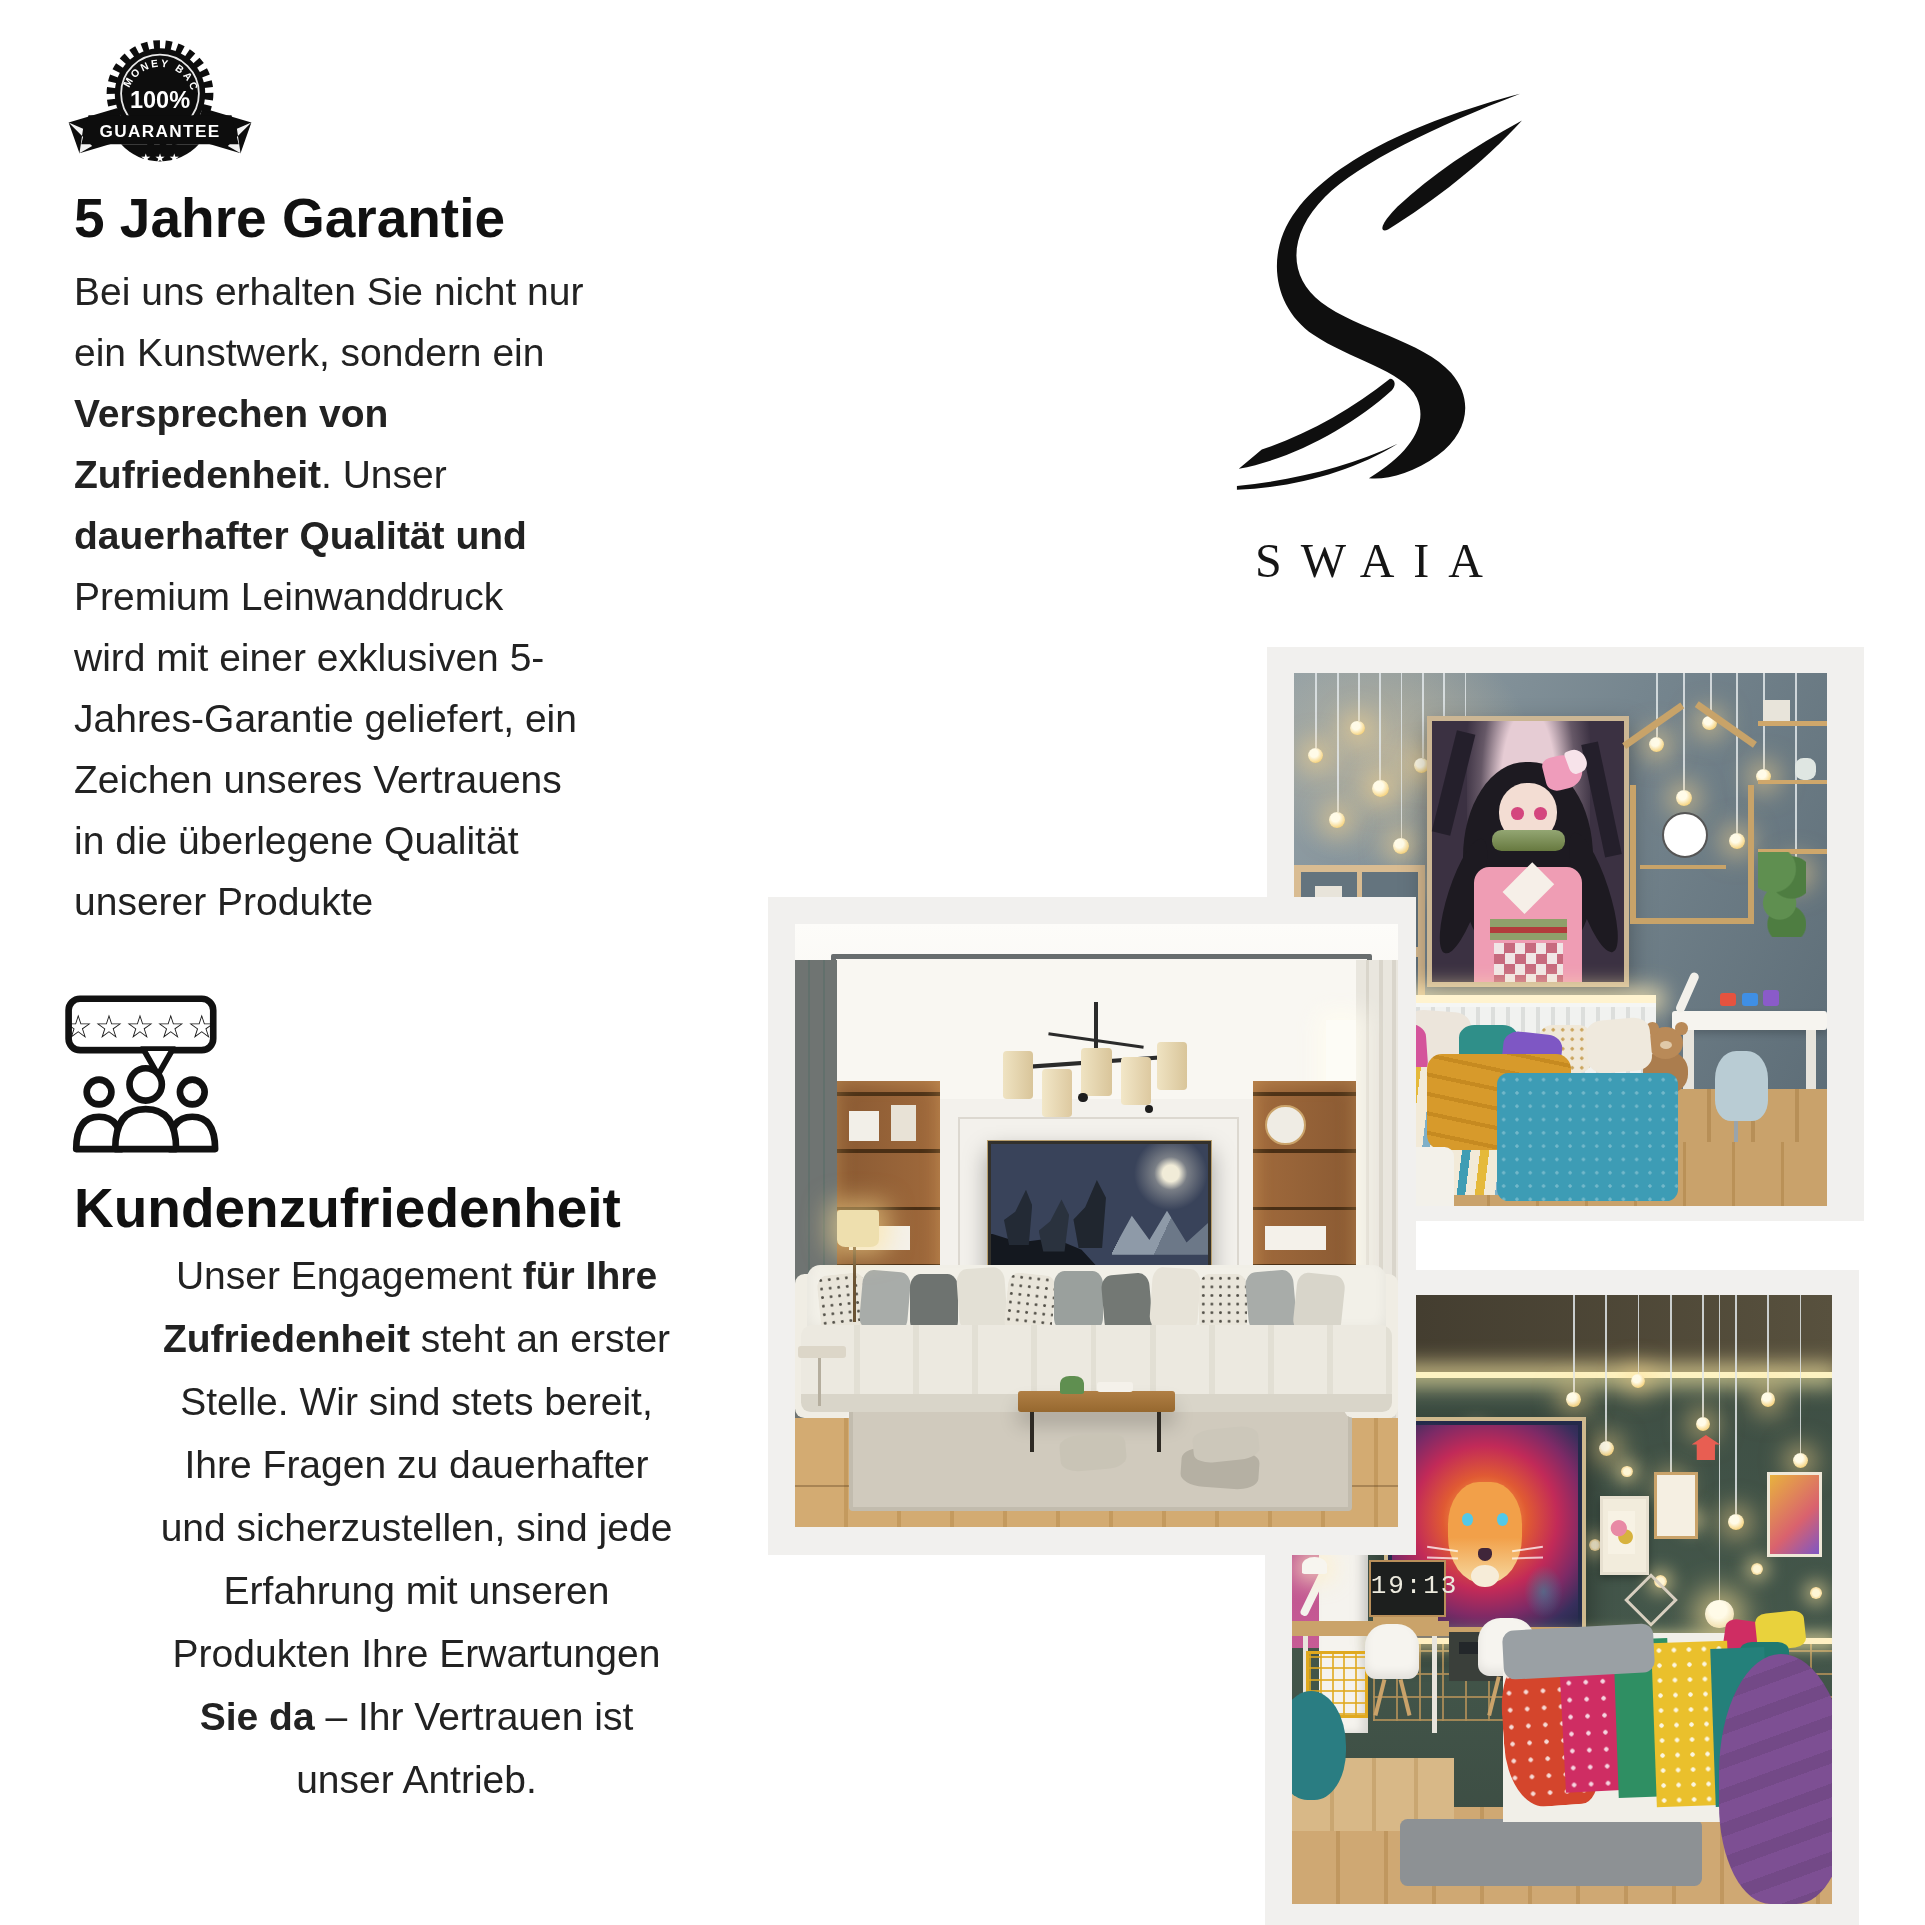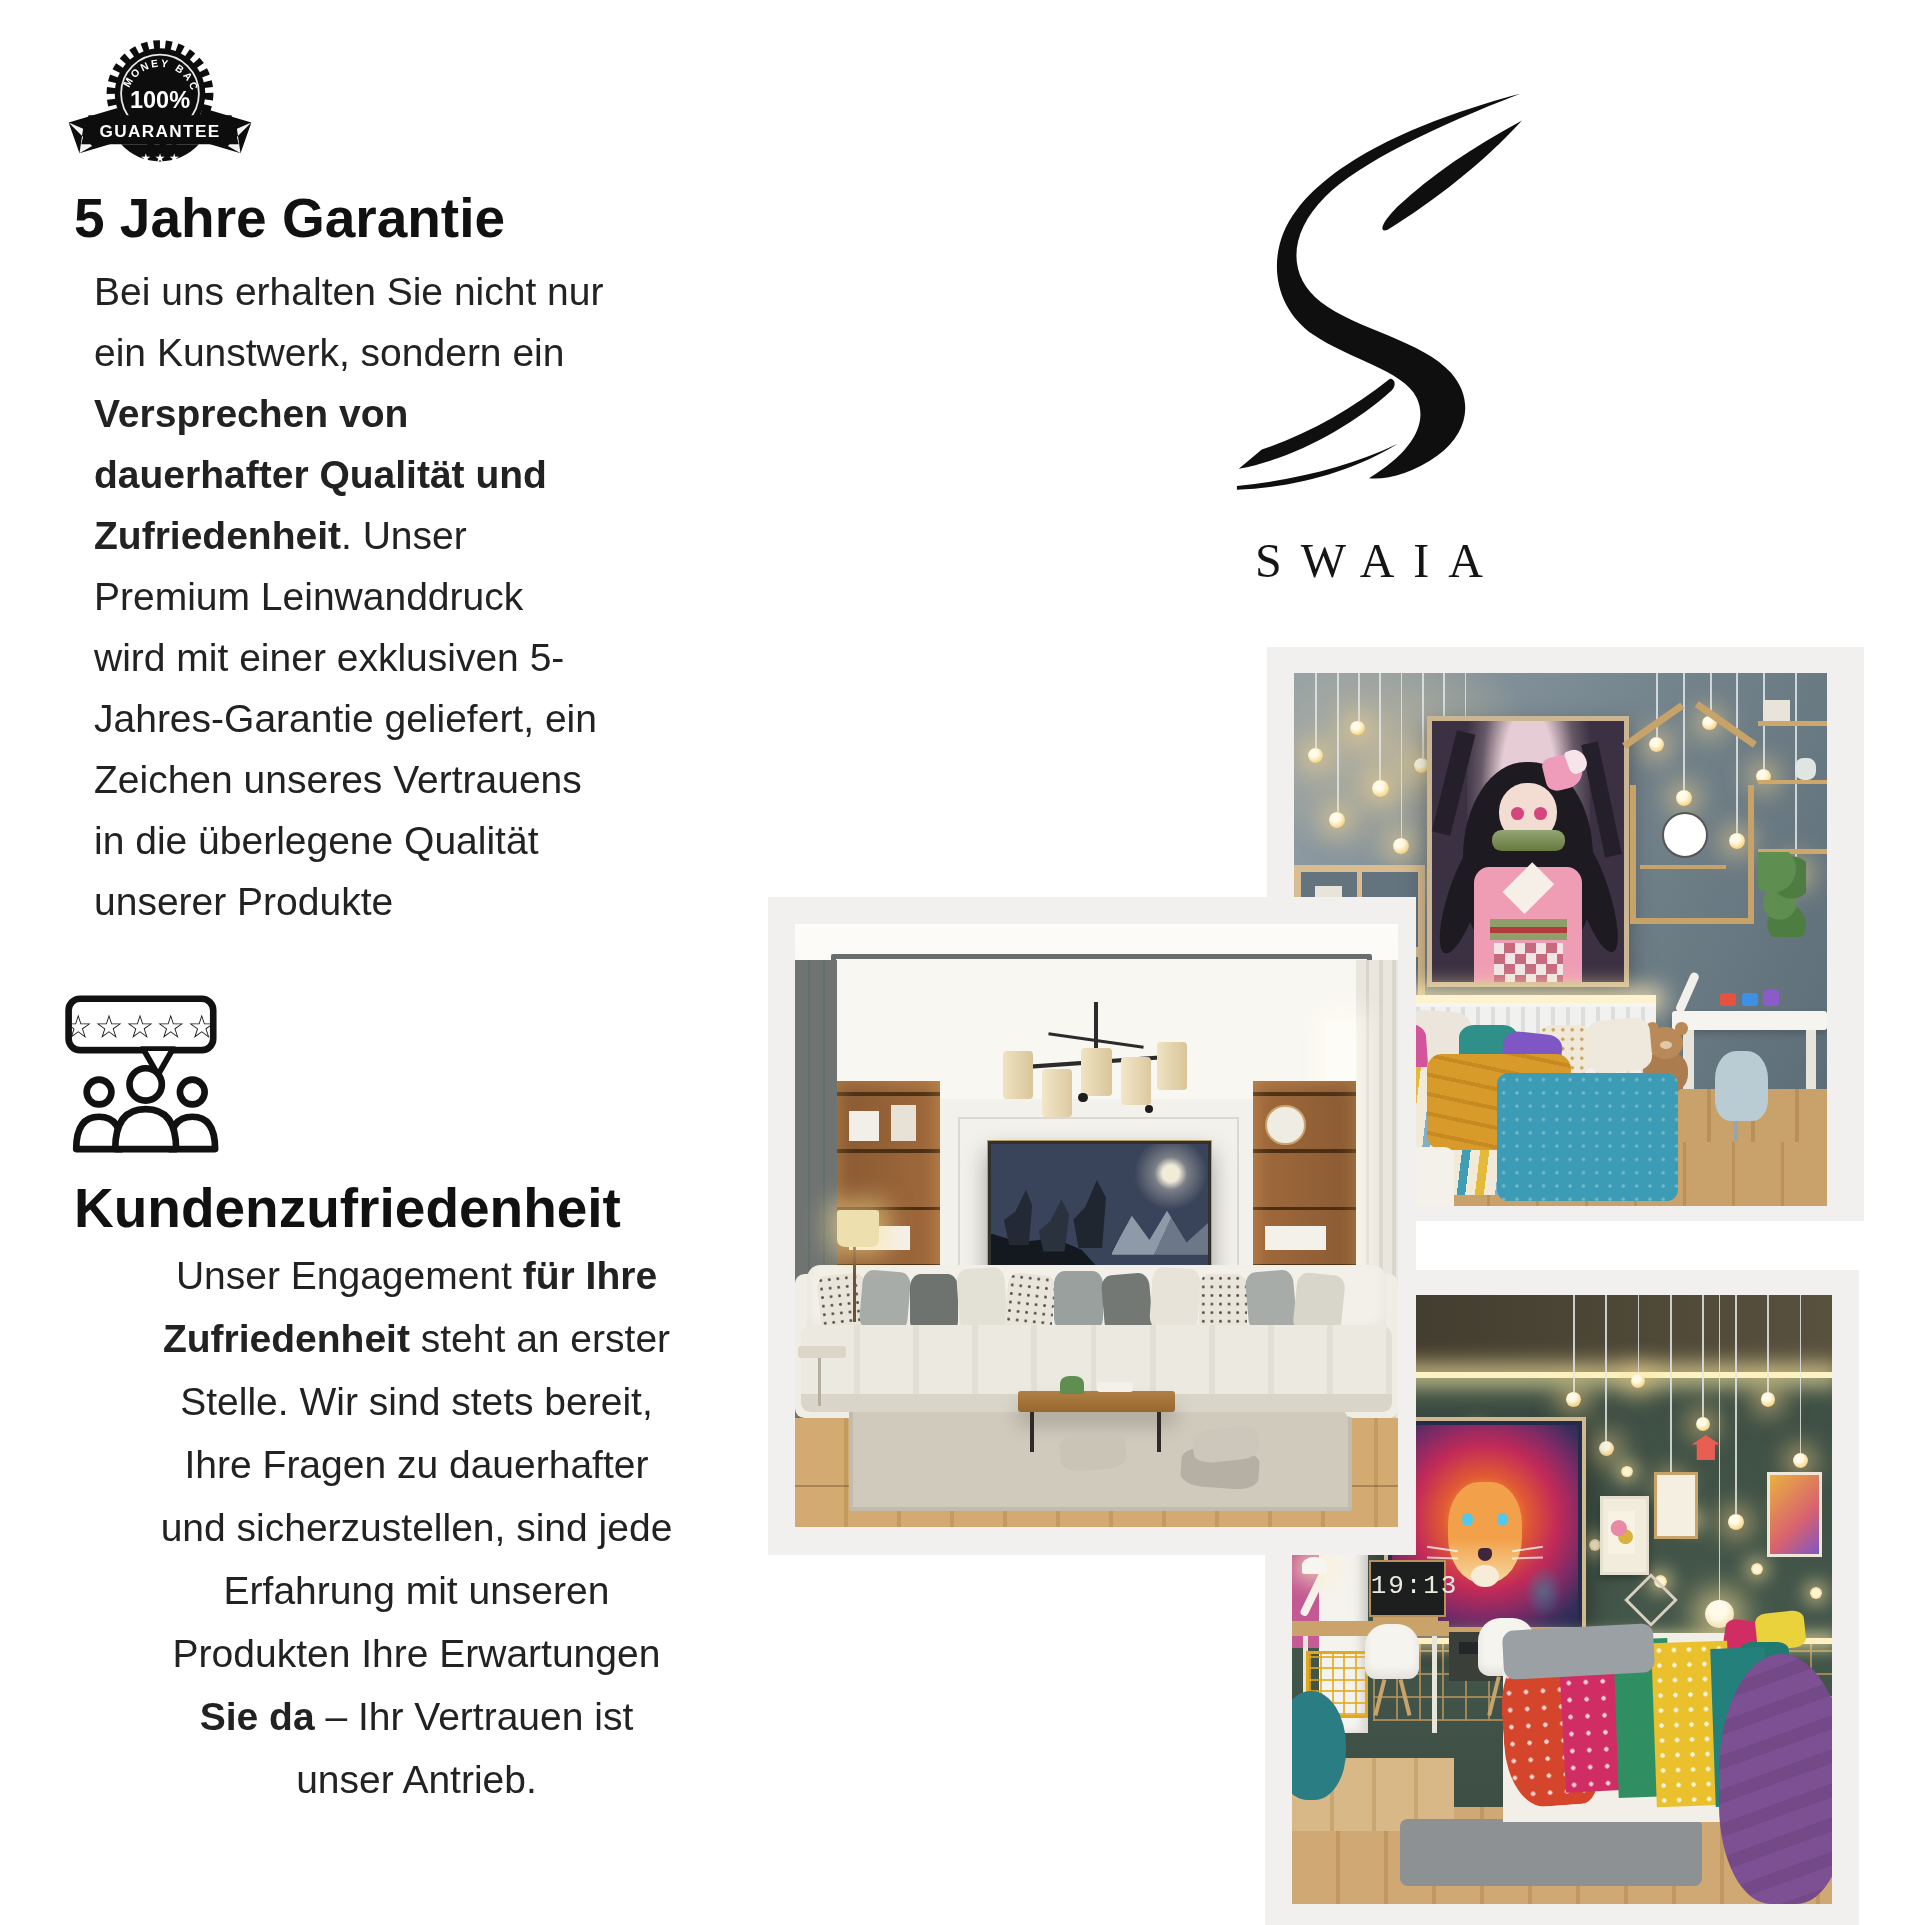--- a/index.html
+++ b/index.html
@@ -40,26 +40,26 @@
       <textPath href="#badgeArc" startOffset="4">MONEY BACK</textPath>
     </text>
     <text x="105" y="80" text-anchor="middle" font-size="26" font-weight="700" fill="#ffffff" font-family="Liberation Sans,sans-serif">100%</text>
     <polygon points="26,88 184,88 192,120 18,120" fill="#0d0d0d"></polygon>
     <text x="105" y="112" text-anchor="middle" font-size="19" font-weight="700" fill="#ffffff" letter-spacing="1.5" font-family="Liberation Sans,sans-serif">GUARANTEE</text>
     <path d="M 62 120 A 58 58 0 0 0 148 120 Z" fill="#0d0d0d"></path>
     <text x="105" y="140" text-anchor="middle" font-size="13" fill="#ffffff" font-family="DejaVu Sans,sans-serif">★ ★ ★</text>
   </svg>
 
   <div class="a heading" style="left:74px;top:186px;text-align:center;">5 Jahre Garantie</div>
-  <div class="a para" id="p1" style="left:74px;top:261px;width:666px;margin-left:20px;">
+  <div class="a para" id="p1" style="left:74px;top:261px;width:666px;">
       <div><span>Bei uns erhalten Sie nicht nur</span></div>
       <div><span>ein Kunstwerk, sondern ein</span></div>
       <div><span class="b">Versprechen von</span></div>
+      <div><span class="b">Zufriedenheit</span><span>. Unser</span></div>
       <div><span class="b">dauerhafter Qualität und</span></div>
-      <div><span class="b">Zufriedenheit</span><span>. Unser</span></div>
       <div><span>Premium Leinwanddruck</span></div>
       <div><span>wird mit einer exklusiven 5-</span></div>
       <div><span>Jahres-Garantie geliefert, ein</span></div>
       <div><span>Zeichen unseres Vertrauens</span></div>
       <div><span>in die überlegene Qualität</span></div>
       <div><span>unserer Produkte</span></div>
     </div>
 
   <svg class="a" style="left:61px;top:991px;width:176px;height:164px;" viewBox="0 0 185 172">
     <g stroke="#111" stroke-width="7" fill="#ffffff" stroke-linejoin="round">

